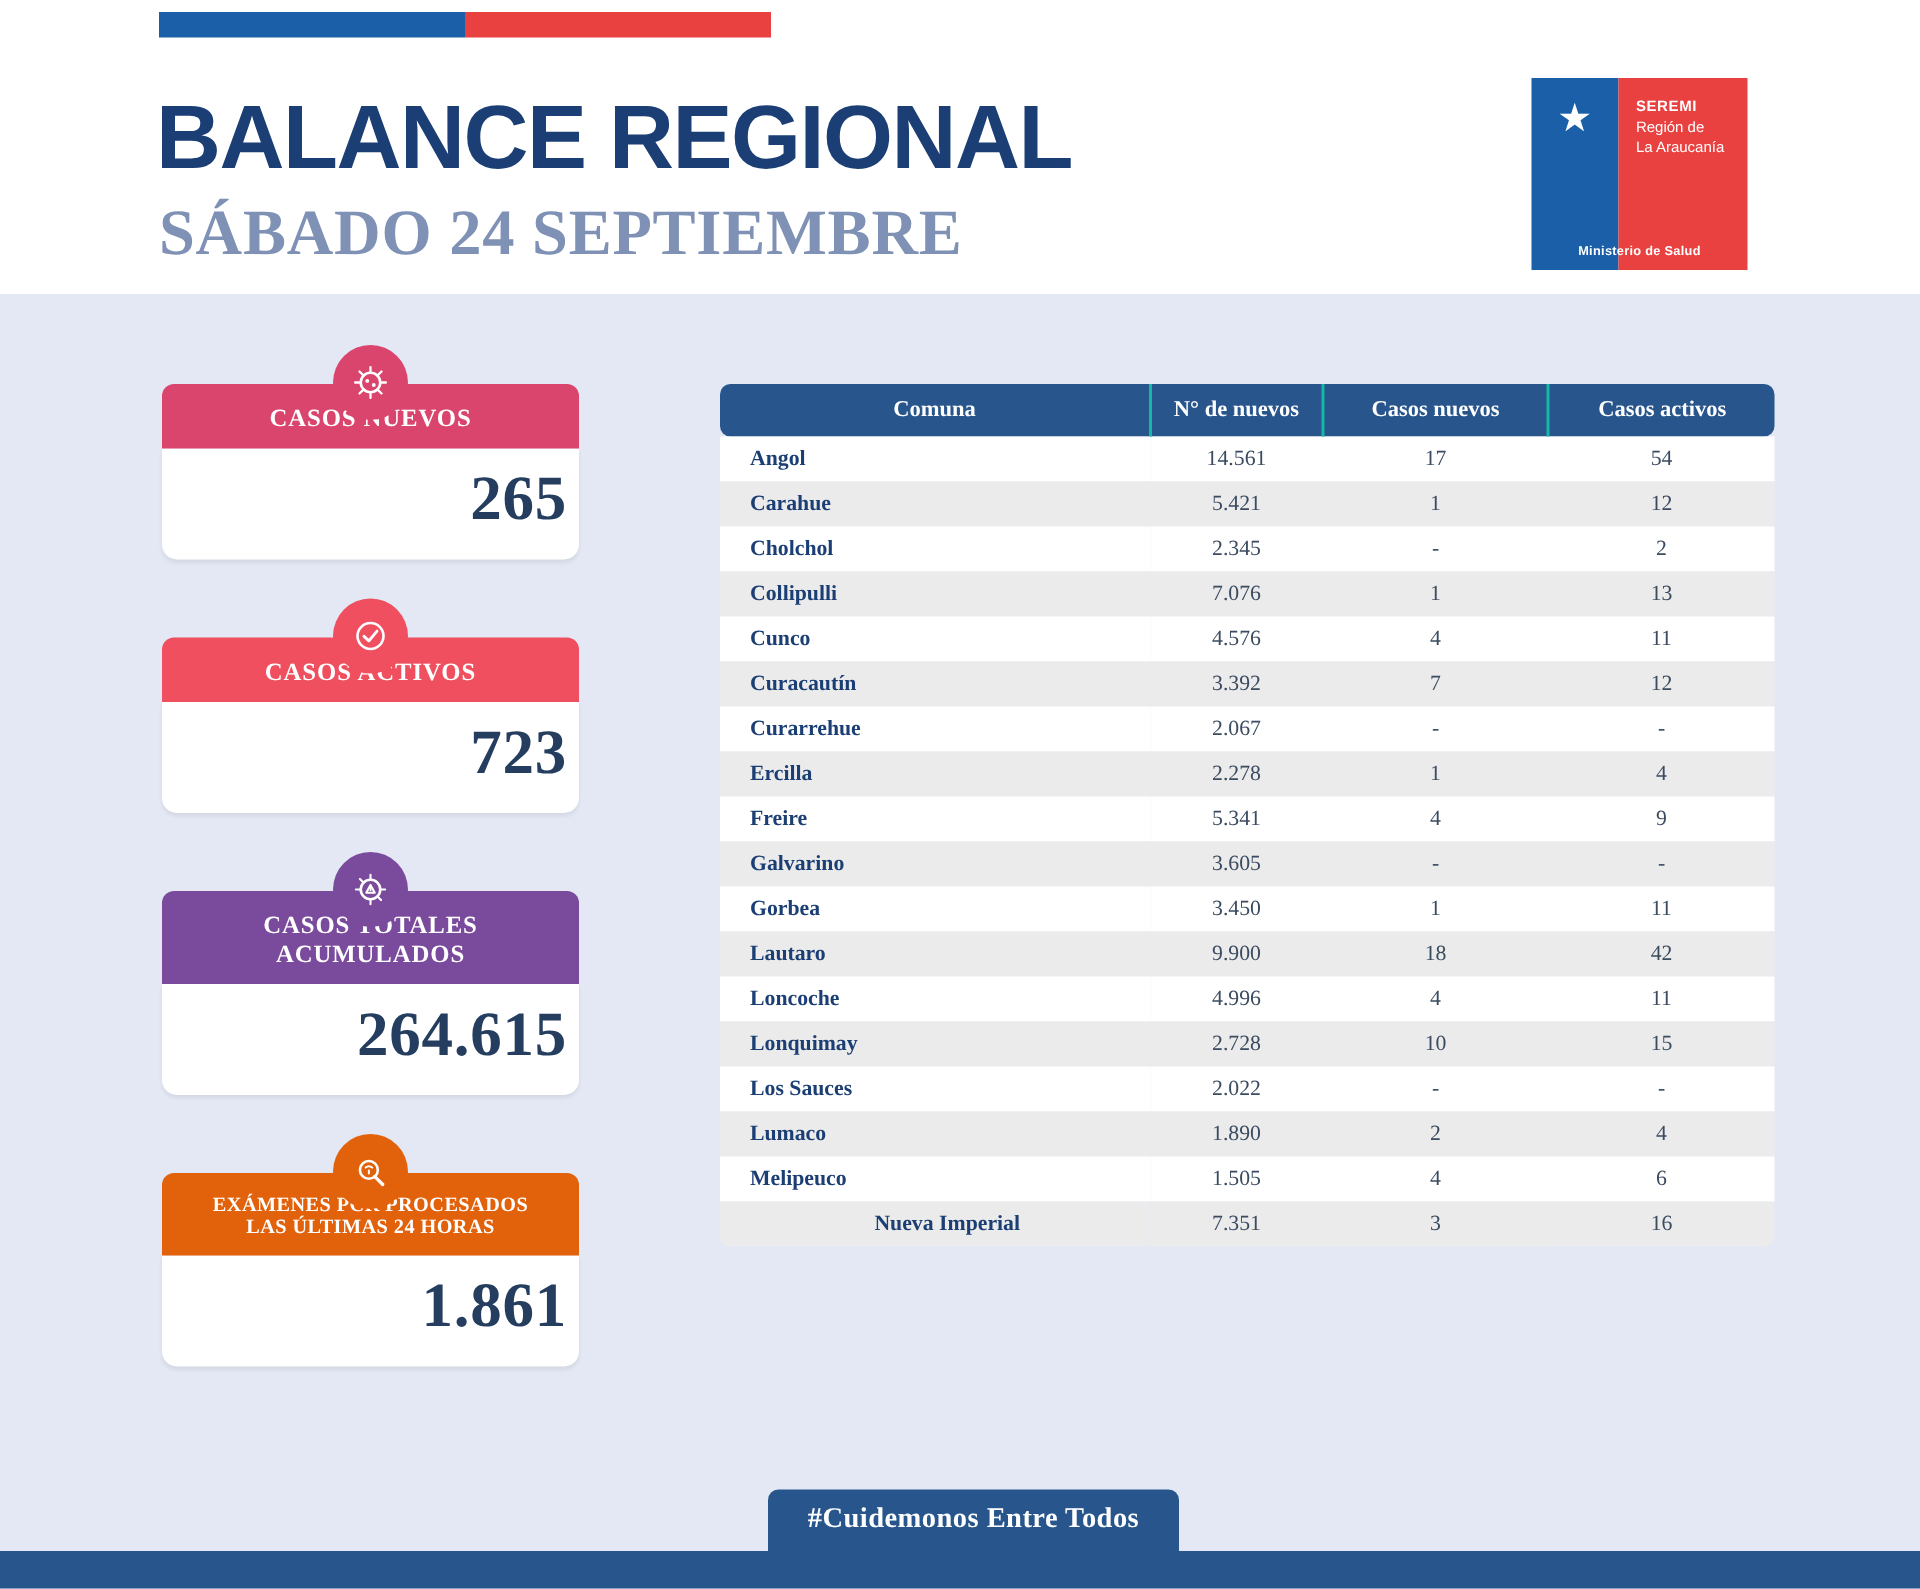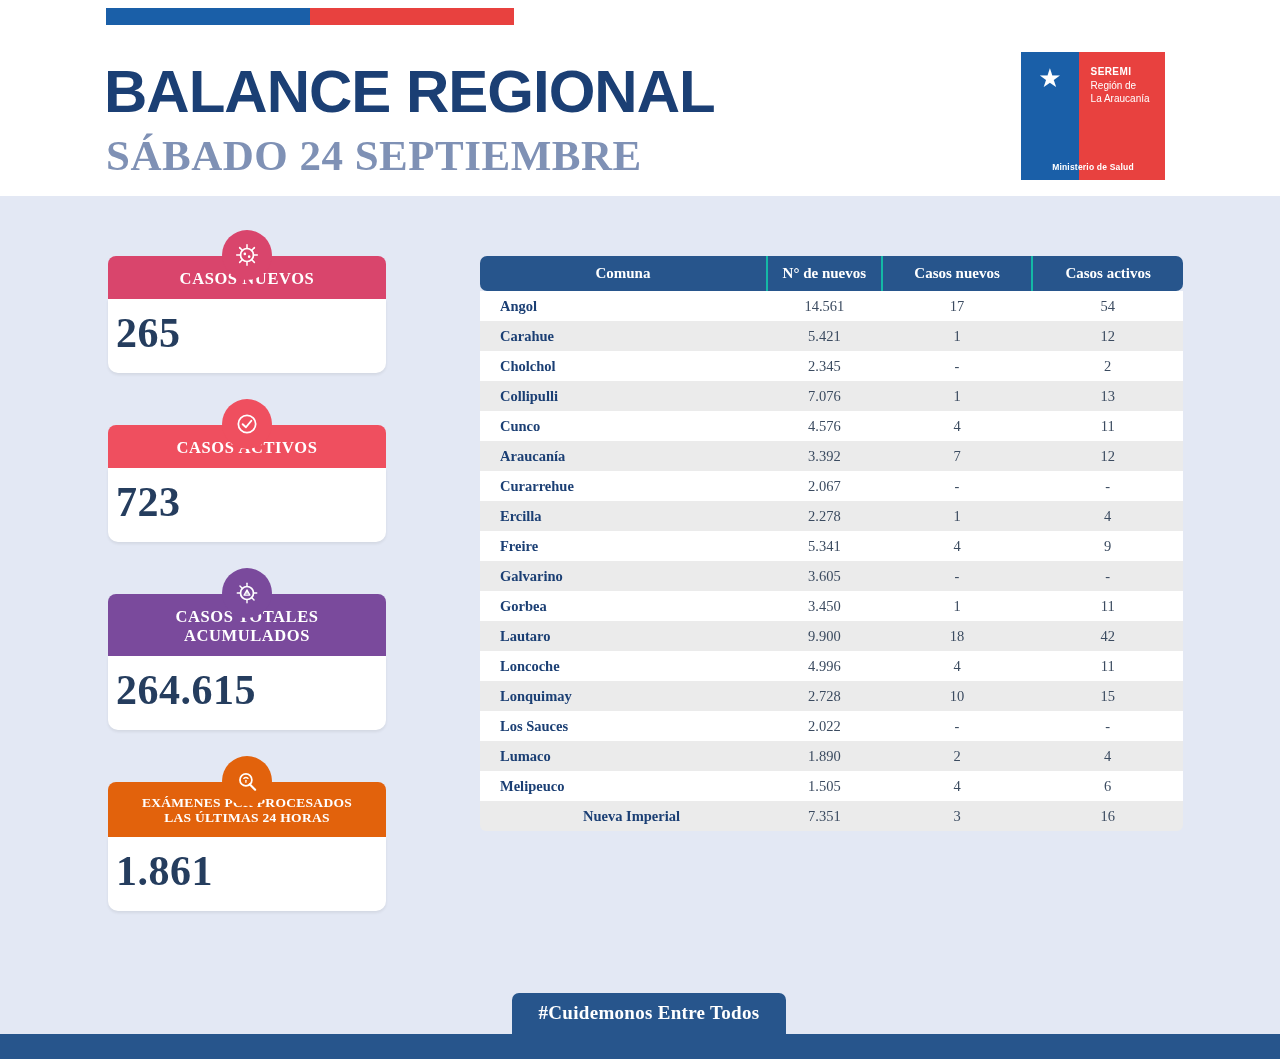--- a/index.html
+++ b/index.html
@@ -162,21 +162,21 @@
     z-index: 2;
   }
   .card-head.small {
     font-size: 13.5px;
     letter-spacing: 0.3px;
     padding: 13px 8px 11px;
   }
   .card-value {
     background: #ffffff;
     border-radius: 0 0 10px 10px;
-    text-align: left;
+    text-align: right;
     padding: 10px 8px 16px;
     color: #253d5e;
     font-family: "Liberation Serif", serif;
     font-weight: bold;
     font-size: 42px;
     letter-spacing: 0.5px;
     box-shadow: 0 2px 3px rgba(0,0,0,0.07);
   }
 
   
@@ -388,21 +388,21 @@
             <td>1</td>
             <td>13</td>
           </tr>
           <tr>
             <td class="comuna">Cunco</td>
             <td>4.576</td>
             <td>4</td>
             <td>11</td>
           </tr>
           <tr>
-            <td class="comuna">Araucanía</td>
+            <td class="comuna">Curacautín</td>
             <td>3.392</td>
             <td>7</td>
             <td>12</td>
           </tr>
           <tr>
             <td class="comuna">Curarrehue</td>
             <td>2.067</td>
             <td>-</td>
             <td>-</td>
           </tr>

